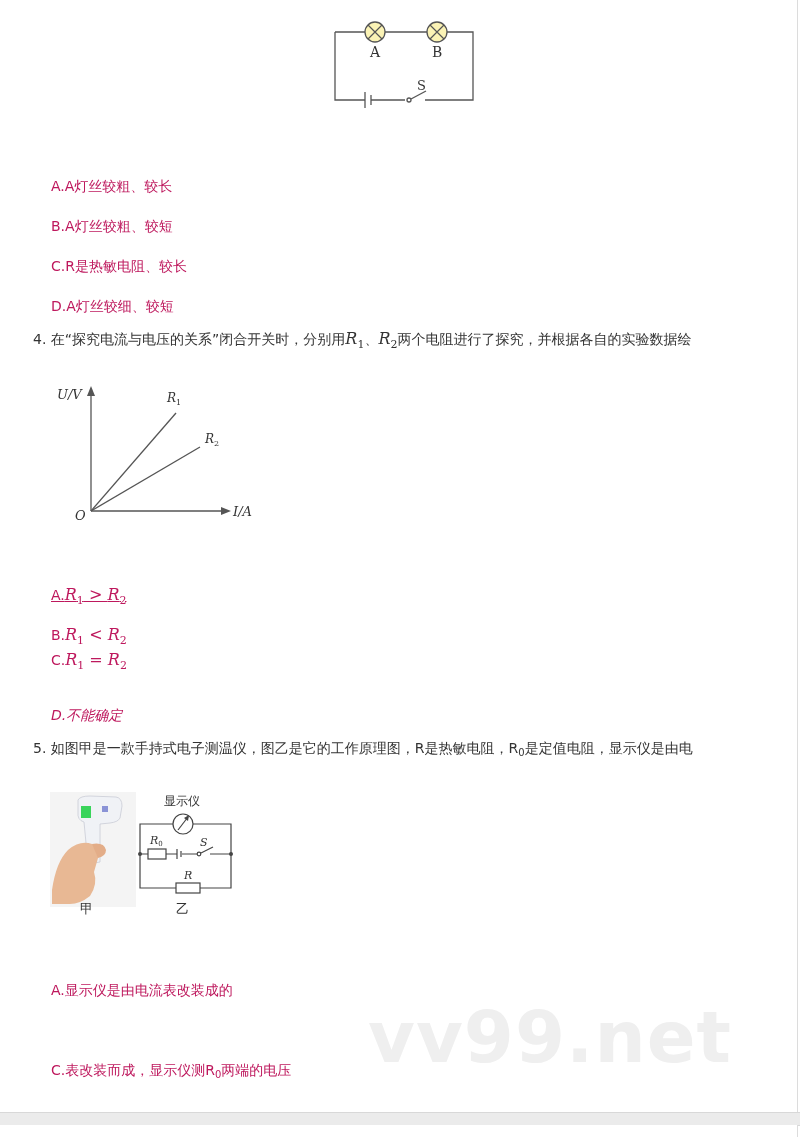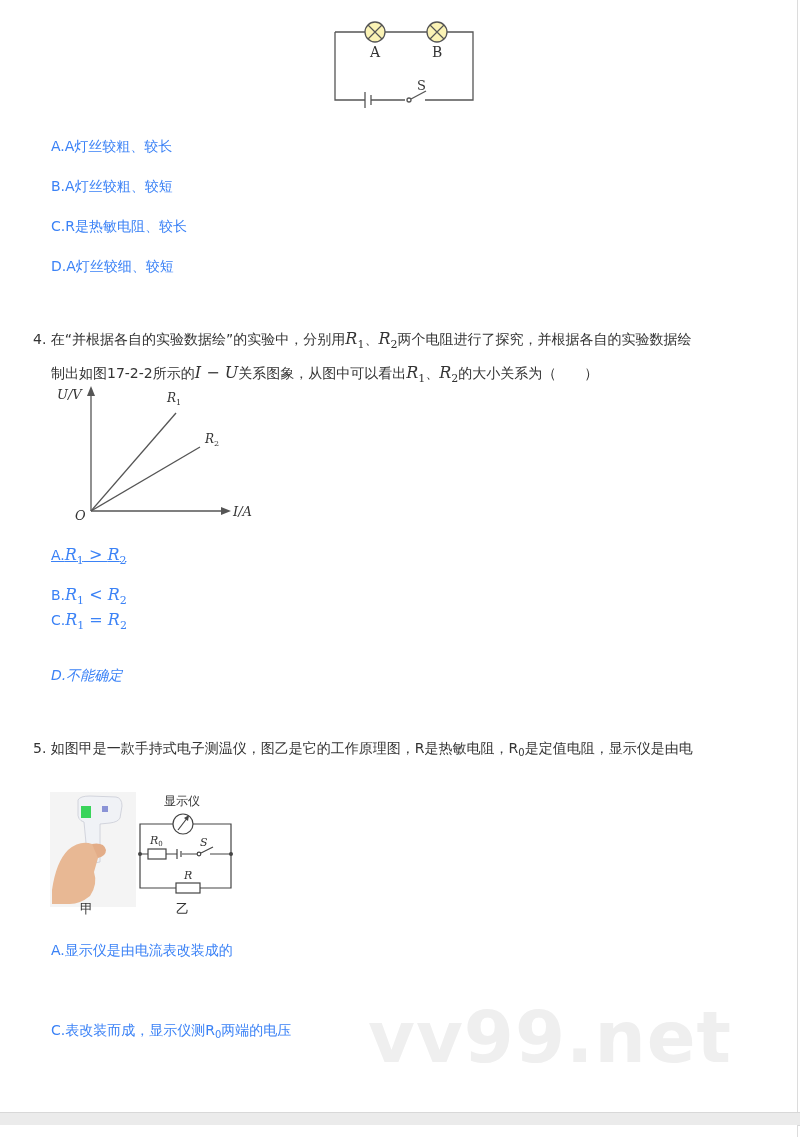--- a/index.html
+++ b/index.html
@@ -3,21 +3,21 @@
 <meta charset="utf-8">
 <style>
   html, body { margin:0; padding:0; background:#ffffff; }
   body { width:800px; height:1137px; position:relative; overflow:hidden;
          font-family:"DejaVu Sans", "Liberation Sans", sans-serif; color:#333; }
   .page { position:absolute; left:0; top:0; width:797px; height:1112px; background:#fff;
           border-right:1px solid #dcdcdc; }
   .gap { position:absolute; left:0; top:1112px; width:800px; height:12px; background:#ebebeb;
          border-top:1px solid #d8d8d8; border-bottom:1px solid #d8d8d8; }
   .page2 { position:absolute; left:0; top:1125px; width:797px; height:12px; background:#fff; border-right:1px solid #dcdcdc; }
-  .opt { position:absolute; left:51px; font-size:14px; line-height:18px; color:#3b82f6; white-space:nowrap; }
+  .opt { position:absolute; left:51px; font-size:14px; line-height:18px; color:#be185d; white-space:nowrap;margin-top:40px; }
   .q { position:absolute; left:33px; font-size:14px; line-height:28px; color:#333; width:740px; }
   .q .indent { padding-left:18px; }
   .math { font-family:"DejaVu Serif", "Liberation Serif", serif; font-style:italic; font-size:16px; }
   .math sub { font-style:normal; font-size:11px; }
   .sub0 { font-size:10px; vertical-align:-3px; }
   .watermark { position:absolute; left:368px; top:995px; font-family:"DejaVu Sans", sans-serif;
                font-weight:bold; font-size:72px; color:#efefef; letter-spacing:1px; }
   svg text { font-family:"DejaVu Serif", "Liberation Serif", serif; }
 </style>
 </head>
@@ -47,22 +47,21 @@
     <text x="107" y="42" font-size="14" fill="#333">B</text>
     <text x="92" y="75" font-size="13" fill="#333">S</text>
   </svg>
 
   <div class="opt" style="top:137px;"><span>A.</span><span>A灯丝较粗、较长</span></div>
   <div class="opt" style="top:177px;"><span>B.</span><span>A灯丝较粗、较短</span></div>
   <div class="opt" style="top:217px;"><span>C.</span><span>R是热敏电阻、较长</span></div>
   <div class="opt" style="top:257px;"><span>D.</span><span>A灯丝较细、较短</span></div>
 
   <div class="q" style="top:325px;">
-    <div><span>4.</span> <span>在“并根据各自的实验数据绘”的实验中，分别用</span><span class="math"><span>R</span><sub>1</sub></span><span>、</span><span class="math"><span>R</span><sub>2</sub></span><span>两个电阻进行了探究，并根据各自的实验数据绘</span></div>
-    <div class="indent"><span>制出如图17-2-2所示的</span><span class="math">I − U</span><span>关系图象，从图中可以看出</span><span class="math"><span>R</span><sub>1</sub></span><span>、</span><span class="math"><span>R</span><sub>2</sub></span><span>的大小关系为（　　）</span></div>
+    <div><span>4.</span> <span>在“探究电流与电压的关系”闭合开关时，分别用</span><span class="math"><span>R</span><sub>1</sub></span><span>、</span><span class="math"><span>R</span><sub>2</sub></span><span>两个电阻进行了探究，并根据各自的实验数据绘</span></div>
   </div>
 
   <svg style="position:absolute;left:45px;top:383px;" width="220" height="140" viewBox="0 0 220 140">
     <g stroke="#555" stroke-width="1.3" fill="none">
       <line x1="46" y1="128" x2="46" y2="8"></line>
       <line x1="46" y1="128" x2="180" y2="128"></line>
       <line x1="46" y1="128" x2="131" y2="30"></line>
       <line x1="46" y1="128" x2="155" y2="64"></line>
     </g>
     <polygon points="46,3 42,13 50,13" fill="#555"></polygon>

